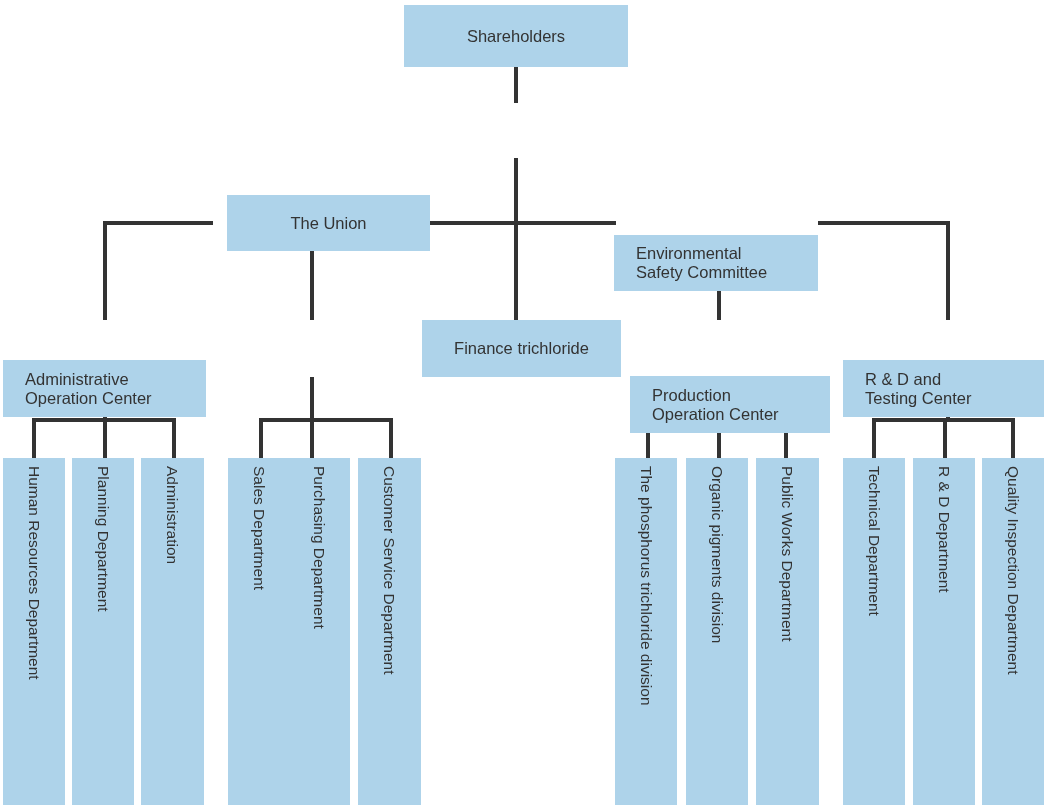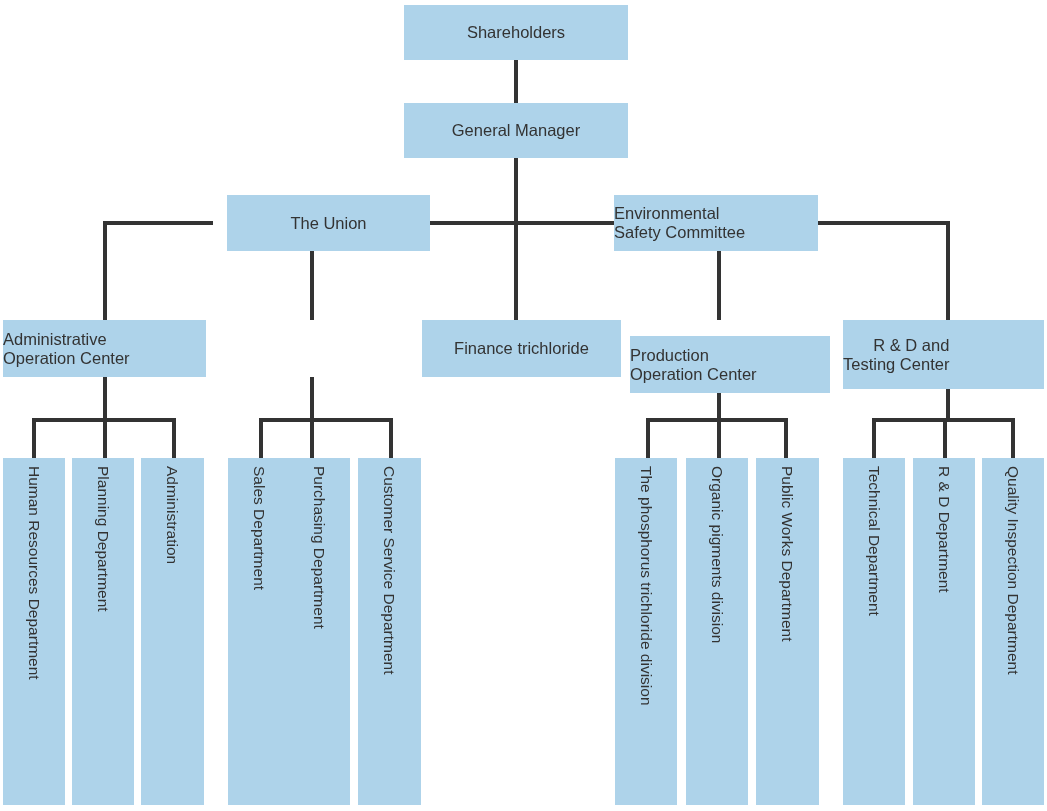--- a/index.html
+++ b/index.html
@@ -21,21 +21,21 @@
     box-sizing:border-box;
     color:#333333;
     line-height:1.15;
     text-align:center;
   }
   .node .lbl{display:block;white-space:pre-line;}
 
   
   .node.h{font-size:16.5px;}
   .node.h.one-line .lbl{white-space:nowrap;}
-  .node.h.left-text{justify-content:flex-start;text-align:left;padding-left:0;}
+  .node.h.left-text{justify-content:flex-start;text-align:left;padding-left:22px;margin-top:40px;}
 
   
   .node.v{font-size:15.5px;}
   .node.v .lbl{
     writing-mode:vertical-rl;
     text-orientation:mixed;
     white-space:nowrap;
     letter-spacing:0px;
     padding-top:8px;
   }
@@ -84,27 +84,24 @@
   <div class="ln vert" style="left:646px;top:418px;height:40px;"></div>
   <div class="ln vert" style="left:717px;top:418px;height:40px;"></div>
   <div class="ln vert" style="left:784px;top:418px;height:40px;"></div>
 
   <div class="ln vert" style="left:946px;top:377px;height:45px;"></div>
   <div class="ln horz" style="left:872px;top:418px;width:142px;"></div>
   <div class="ln vert" style="left:872px;top:418px;height:40px;"></div>
   <div class="ln vert" style="left:943px;top:418px;height:40px;"></div>
   <div class="ln vert" style="left:1011px;top:418px;height:40px;"></div>
 
-  <div class="node h one-line" style="left:404px;top:5px;width:224px;height:55px;">
+  <div class="node h one-line" style="left:404px;top:5px;width:224px;height:62px;">
     <span class="lbl">Shareholders</span>
   </div>
 
-  <div class="node h one-line" style="left:404px;top:103px;width:224px;height:55px;">
-    <span class="lbl">General Manager</span>
-  </div>
 
   <div class="node h one-line" style="left:210px;top:195px;width:203px;height:56px;margin-left:17px;">
     <span class="lbl">The Union</span>
   </div>
 
   <div class="node h left-text" style="left:614px;top:195px;width:204px;height:56px;">
     <span class="lbl">Environmental
 Safety Committee</span>
   </div>
 
@@ -116,21 +113,21 @@
 
   <div class="node h one-line" style="left:422px;top:320px;width:199px;height:57px;">
     <span class="lbl">Finance trichloride</span>
   </div>
 
   <div class="node h left-text" style="left:630px;top:336px;width:200px;height:57px;">
     <span class="lbl">Production
 Operation Center</span>
   </div>
 
-  <div class="node h left-text" style="left:843px;top:320px;width:201px;height:69px;text-align:right;">
+  <div class="node h left-text" style="left:843px;top:320px;width:201px;height:57px;">
     <span class="lbl">R &amp; D and
 Testing Center</span>
   </div>
 
   <div class="node v" style="left:3px;top:458px;width:62px;height:347px;">
     <span class="lbl">Human Resources Department</span>
   </div>
   <div class="node v" style="left:72px;top:458px;width:62px;height:347px;">
     <span class="lbl">Planning Department</span>
   </div>

